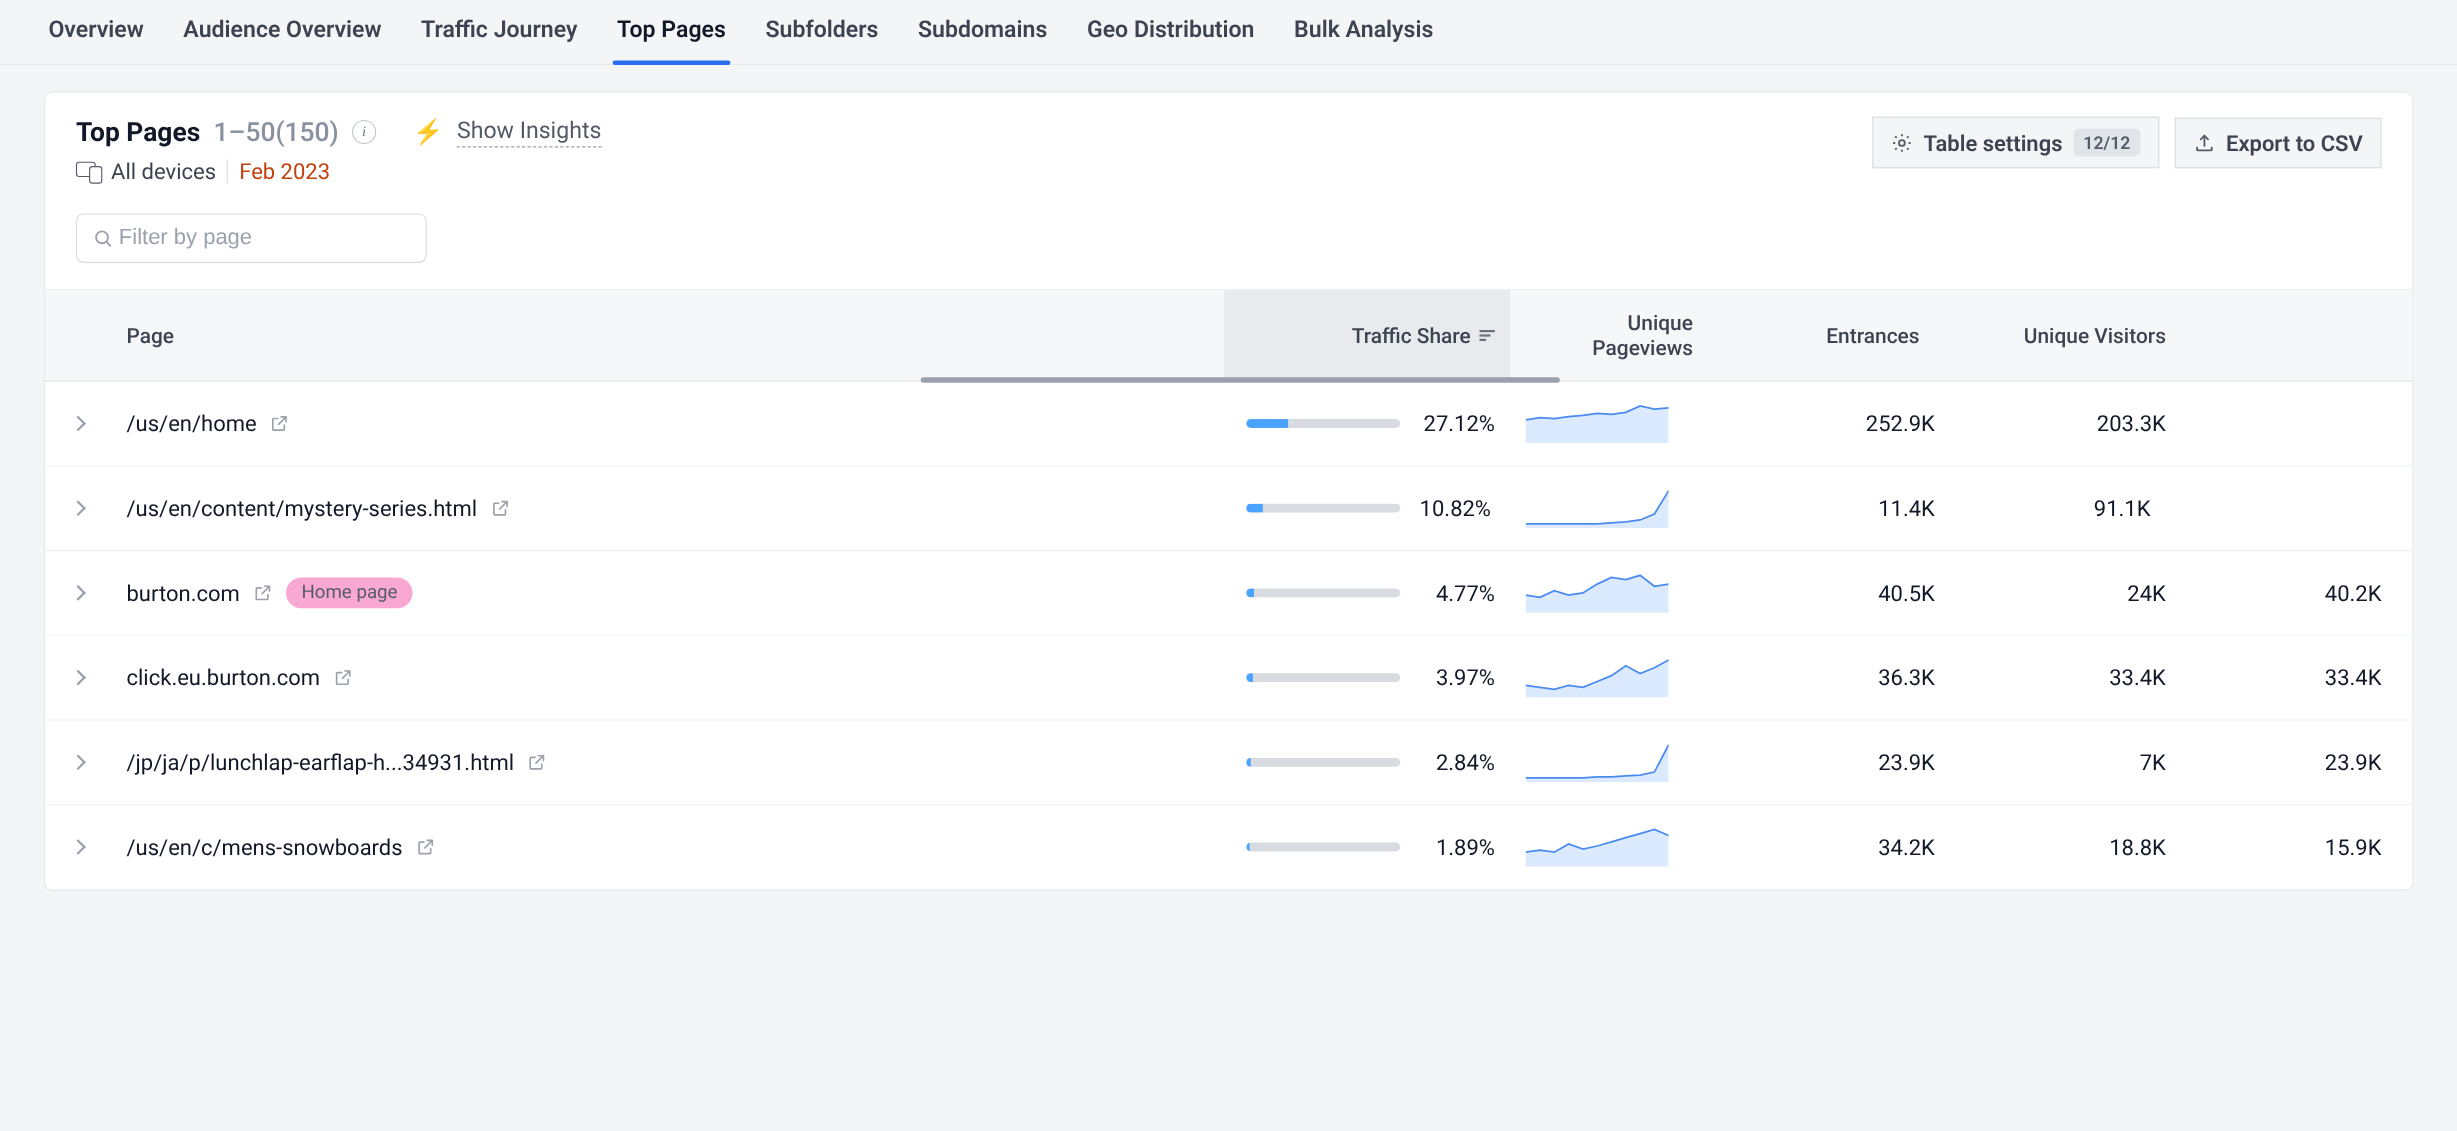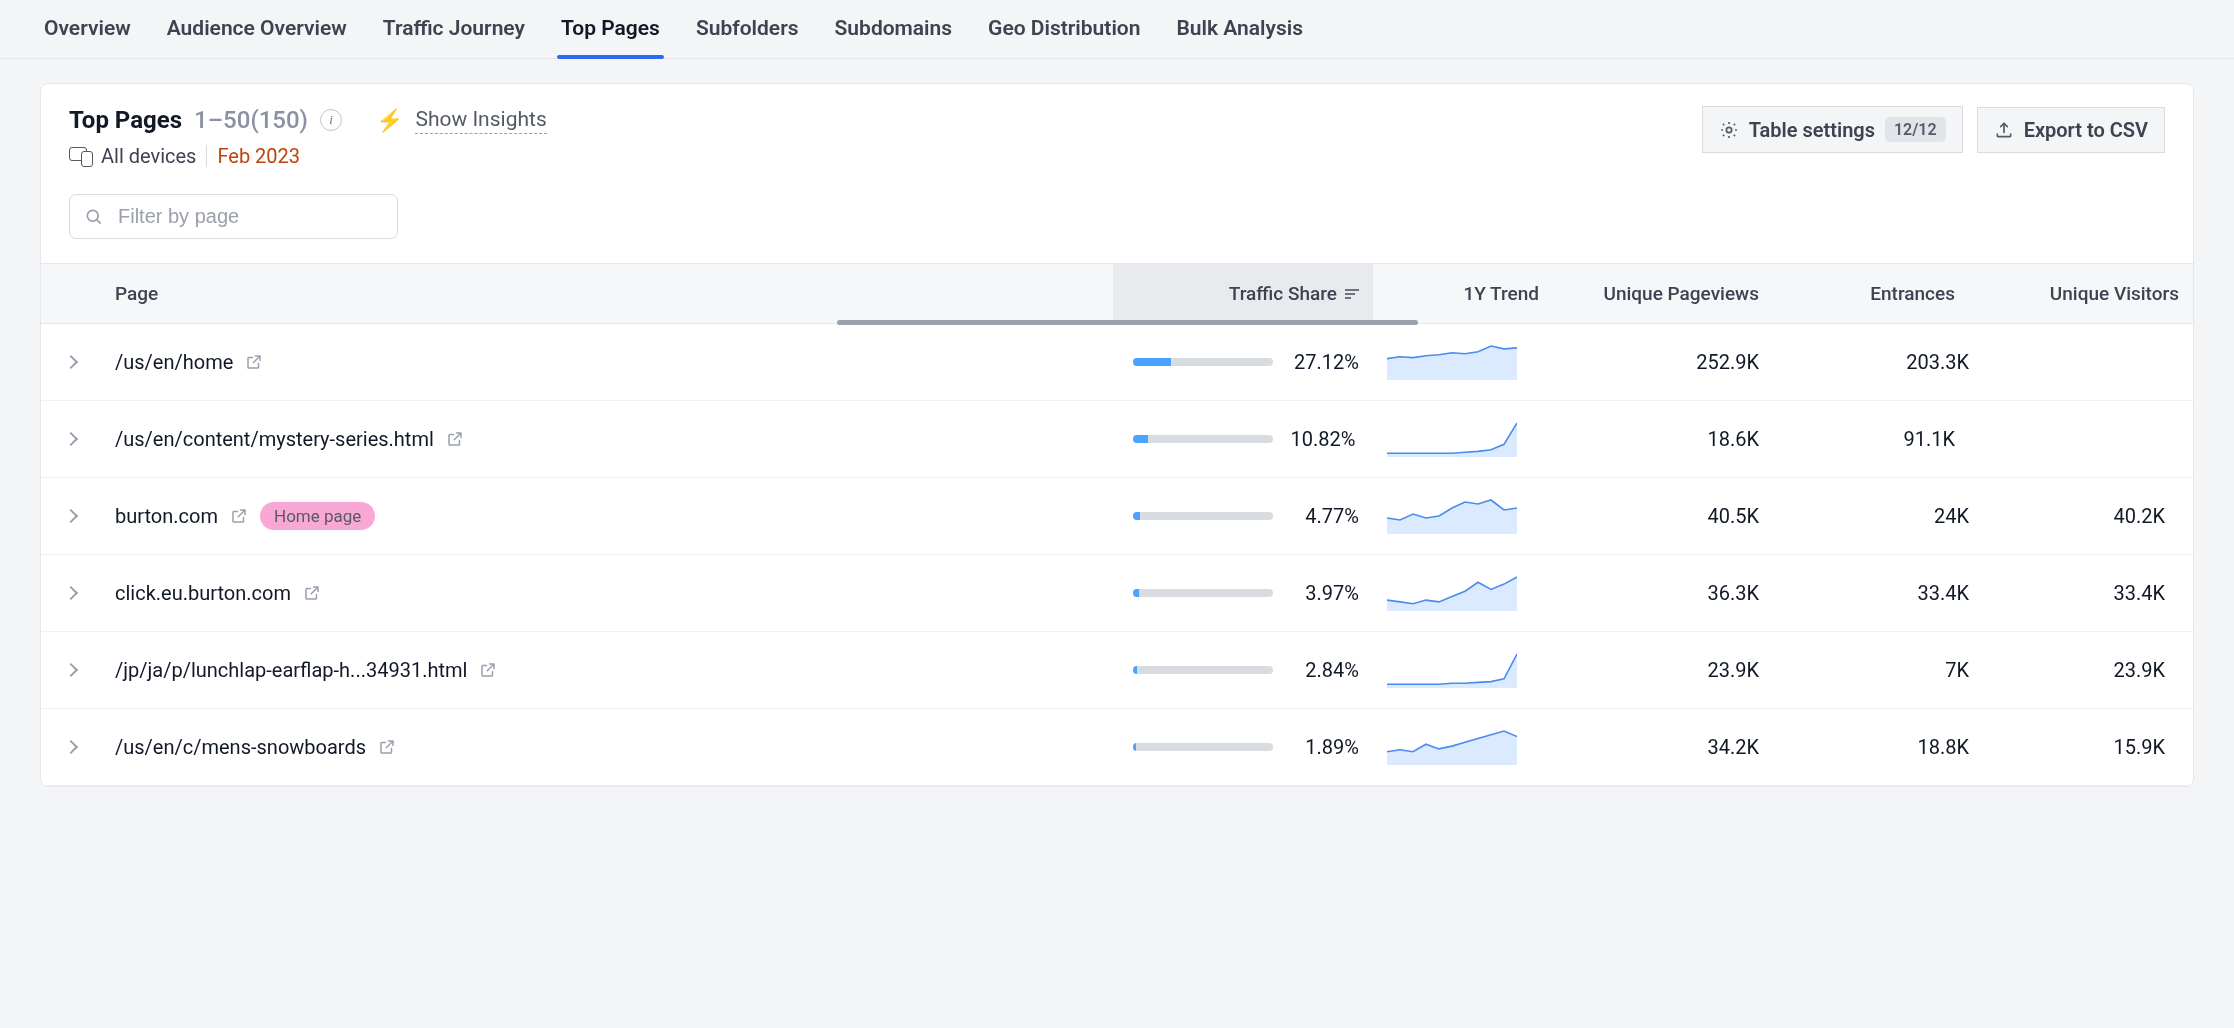--- a/index.html
+++ b/index.html
@@ -143,21 +143,21 @@
   .gear { width:20px; height:20px; }
   .export-icon { width:20px; height:20px; }
   svg { display:block; }
   
   .filter-bar {
     padding: 12px 28px 24px 28px;
   }
   .filter-input {
     display: inline-flex;
     align-items: center;
-    gap: 14px;
+    gap: 4px;
     border: 1px solid #d8dbe0;
     border-radius: 7px;
     padding: 10px 14px;
     color: #9aa0ac;
     background: #fff;
     min-width: 240px;
   }
   .filter-input input {
     border: none; outline: none; font-size: 20px; color: #3d4350; background: transparent;
   }
@@ -322,21 +322,20 @@
       <div class="th"></div>
       <div class="th">Page</div>
       <div class="th right sorted">
         <span>Traffic Share</span>
         <span class="sort-icon">
             <span></span>
             <span></span>
             <span></span>
           </span>
       </div>
-      <div class="th right">1Y Trend</div>
       <div class="th right">Unique Pageviews</div>
       <div class="th right" style="padding-right:28px">Entrances</div>
       <div class="th right">Unique Visitors</div>
       <div class="highlight-bar" style="left:37%; width:27%"></div>
     </div>
     <div id="rows">
         <div class="row">
           <div class="cell expander">
             <span class="chev"></span>
           </div>
@@ -376,21 +375,21 @@
               <div class="bar-fill" style="width: 10.82%;"></div>
             </div>
             <span style="min-width: 72px; text-align: center;">10.82%</span>
           </div>
           <div class="cell right">
             <svg class="spark" viewBox="0 0 130 36">
               <path d="M0.0,32.2L13.0,32.2L26.0,32.2L39.0,32.2L52.0,32.2L65.0,32.2L78.0,31.3L91.0,30.4L104.0,28.7L117.0,23.3L130.0,2.0 L130,36 L0,36 Z" fill="#dbeafe" stroke="none"></path>
               <path d="M0.0,32.2L13.0,32.2L26.0,32.2L39.0,32.2L52.0,32.2L65.0,32.2L78.0,31.3L91.0,30.4L104.0,28.7L117.0,23.3L130.0,2.0" fill="none" stroke="#4a8bf0" stroke-width="1.6"></path>
             </svg>
           </div>
-          <div class="cell right">18.6K</div>
+          <div class="cell right">11.4K</div>
           <div class="cell right" style="padding-right: 28px;">91.1K</div>
         </div>
         <div class="row">
           <div class="cell expander">
             <span class="chev"></span>
           </div>
           <div class="cell page-cell">
             <span>burton.com</span>
             <svg class="ext-icon" viewBox="0 0 24 24">
               <path fill="none" stroke="#9aa0ac" stroke-width="2" stroke-linecap="round" stroke-linejoin="round" d="M14 4h6v6M20 4l-9 9M18 14v5a1 1 0 0 1-1 1H5a1 1 0 0 1-1-1V7a1 1 0 0 1 1-1h5"></path>

